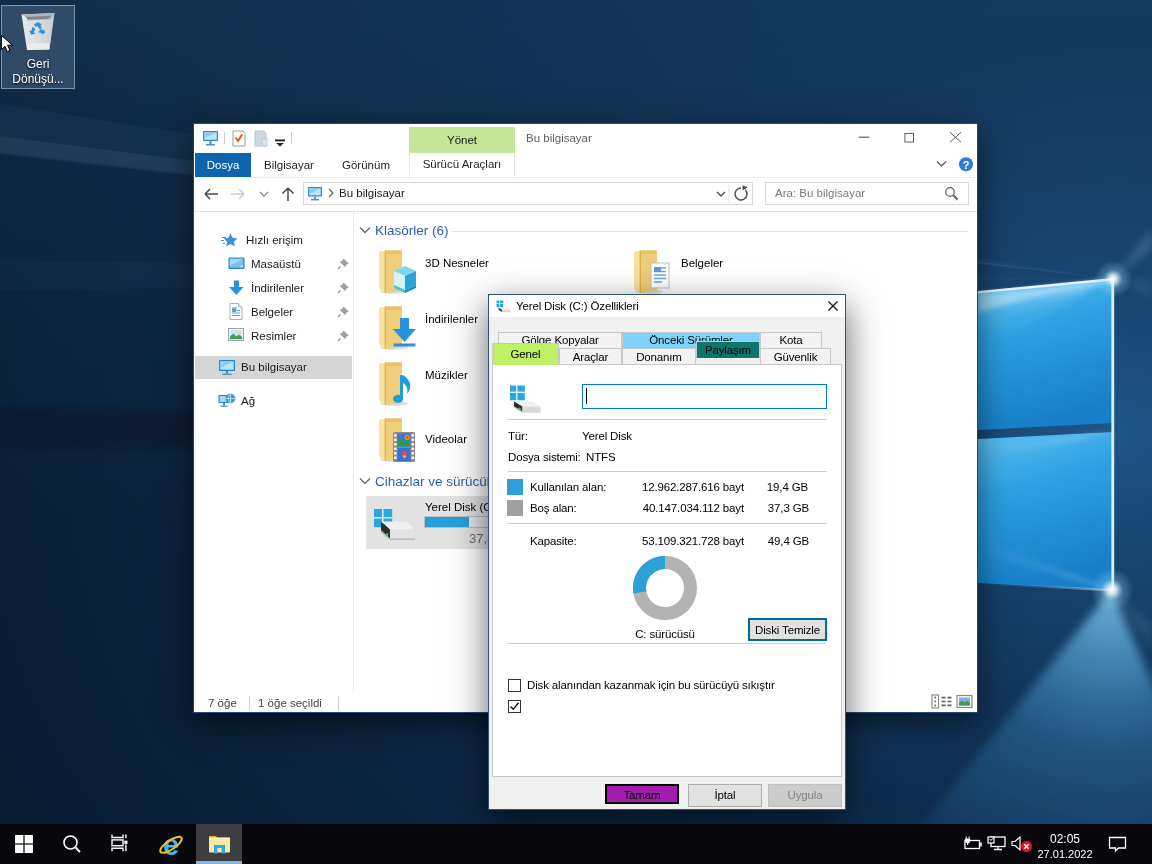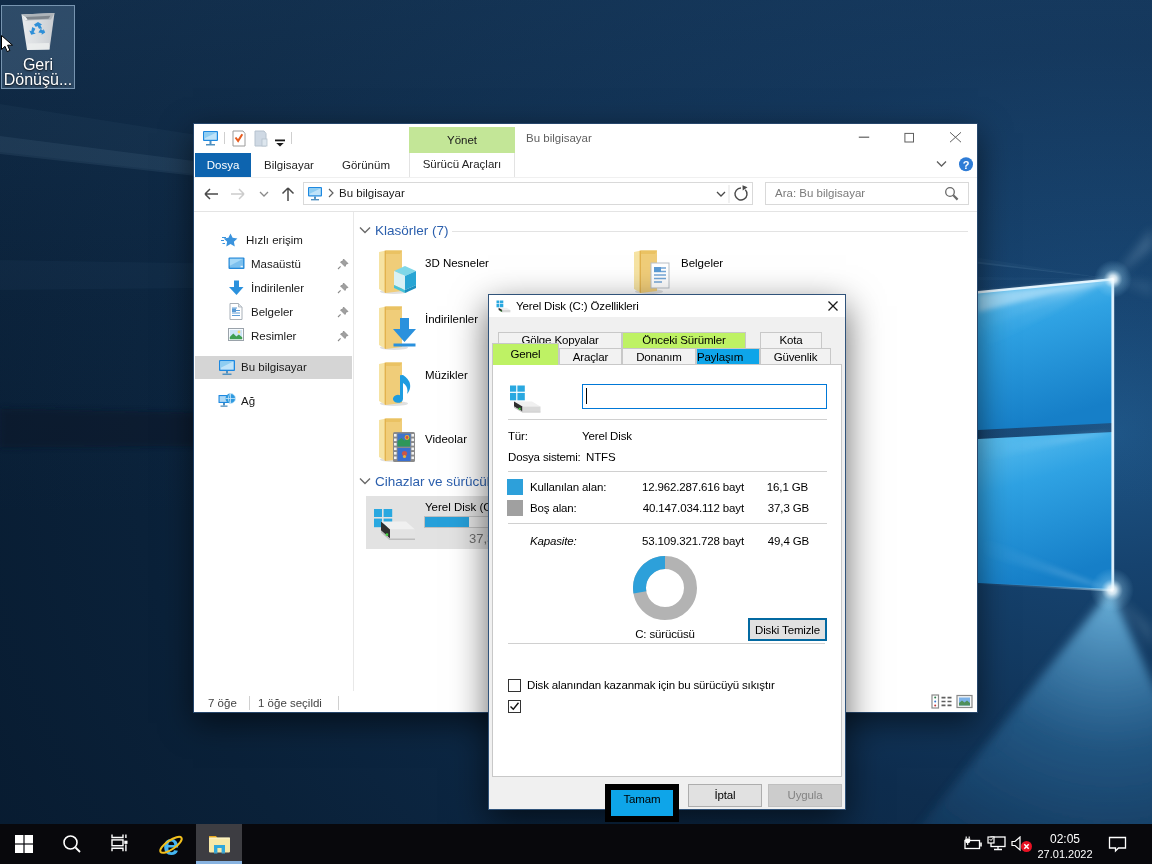--- a/index.html
+++ b/index.html
@@ -115,21 +115,21 @@
  <polygon points="6.5,7 31.5,5.8 29.5,8.8 8.5,9.5" fill="#7e858c"></polygon>
  <polygon points="2.5,4.5 6.5,7 8.5,9.5 6.5,10.5" fill="#eef0f1"></polygon>
  <path d="M8.6,33.5 L30,33 L30.5,39.5 L8,40 Z" fill="#eceeef" opacity="0.85"></path>
  <g fill="#2e8fd8">
   <path d="M15,14.5 l4,-2.5 4,2.5 -1.6,1 1.8,3 -3.2,0.2 -1.5,-2.7 -1.7,1 z"></path>
   <path d="M13.2,17 l3.2,1.8 -1.8,3.4 2.2,1.2 -4.6,1.4 -1.9,-4.2 2,0.6 z"></path>
   <path d="M24.6,19 l1.6,3.6 -3.6,2.2 0.2,-1.9 -3.4,-0.4 2.2,-3.5 2.6,1.4 z"></path>
  </g>
 </svg>
 <div class="abs" style="left:1px;top:57px;width:74px;text-align:center;color:#fff;
-  font-size:16px;line-height:15px;text-shadow:0 1px 2px rgba(0,0,0,0.9);-webkit-font-smoothing:antialiased;transform:translateZ(0);">Geri<br>Dönüşü...</div>
+  font-size:12px;line-height:15px;text-shadow:0 1px 2px rgba(0,0,0,0.9);-webkit-font-smoothing:antialiased;transform:translateZ(0);">Geri<br>Dönüşü...</div>
 <svg class="abs" style="left:1px;top:35px;" width="13" height="19" viewBox="0 0 13 19">
  <polygon points="0.5,0.5 0.5,14.5 4,11.3 6.2,16.6 8.9,15.4 6.6,10.2 11.5,10.2" fill="#fff" stroke="#000" stroke-width="1"></polygon>
 </svg>
 
 <div id="win">
 <svg class="abs" style="left:8px;top:6px;" width="100" height="18" viewBox="0 0 100 18">
  <g>
   <rect x="1" y="1" width="15" height="10" rx="1" fill="#1d88e0"></rect>
   <rect x="2.2" y="2.2" width="12.6" height="7.6" fill="#bfe3f9"></rect>
   <path d="M2.2,2.2 L14.8,2.2 L2.2,8.5 Z" fill="#8ecdf2"></path>
@@ -268,21 +268,21 @@
  <circle cx="12.5" cy="6.5" r="5" fill="#2f9ae0"></circle>
  <path d="M12.5,1.5 a5,5 0 0 1 0,10 a7,7 0 0 1 0,-10 M7.5,6.5 h10 M12.5,1.5 v10" stroke="#cfeafa" stroke-width="0.8" fill="none"></path>
  <rect x="5" y="11" width="2" height="2.5" fill="#4f90c0"></rect>
  <rect x="2.5" y="13.5" width="7" height="1.3" fill="#4f90c0"></rect>
 </svg>
 <div class="abs" style="left:47px;top:271px;">Ağ</div>
 </div>
 <svg class="abs" style="left:359px;top:225px;" width="12" height="10" viewBox="0 0 12 10">
  <path d="M1,2.5 l5,5 5,-5" stroke="#6a6a6a" stroke-width="1.4" fill="none"></path>
   </svg>
-<div class="abs" style="left:375px;top:223px;font-size:13.5px;color:#2b5fad;">Klasörler (7)</div>
+<div class="abs" style="left:375px;top:223px;font-size:13.5px;color:#2b5fad;">Klasörler (6)</div>
 <div class="hr" style="left:452px;top:231px;width:516px;background:#e3e3e3;"></div>
 <svg class="abs" style="left:376px;top:249px;" width="40" height="46" viewBox="0 0 40 46">
  <defs></defs>
  <ellipse cx="18" cy="42.5" rx="14" ry="2.5" fill="#000" opacity="0.12"></ellipse>
  <polygon points="10,1.5 26,1.5 26,42 10,44" fill="#f0cd79"></polygon>
  <polygon points="10,1.5 26,1.5 24,5 10,5" fill="#eac263"></polygon>
  <polygon points="3,3 10,1.5 10,44 3,40" fill="#f6e3a3"></polygon>
  <polygon points="8.6,1.8 10,1.5 10,44 8.6,43.6" fill="#e2b24e"></polygon>
  <g>
  <polygon points="18,22 29,17 40,22 29,27" fill="#7fd7e8"></polygon>
@@ -415,25 +415,25 @@
  <polygon points="2.6,7.8 10.6,7.8 14.4,10 6.4,10" fill="#efefef"></polygon>
  <polygon points="2.6,7.8 6.4,10 6.4,12.3 2.6,10.1" fill="#2f2f2f"></polygon>
  <polygon points="6.4,10 14.4,10 14.4,12.3 6.4,12.3" fill="#d9d9d9"></polygon>
  <rect x="4.6" y="10.6" width="1" height="1" fill="#46d442"></rect>
 </svg>
 <div class="abs" style="left:27px;top:5px;color:#000;">Yerel Disk (C:) Özellikleri</div>
 <svg class="abs" style="left:337px;top:4px;" width="14" height="14" viewBox="0 0 14 14">
  <path d="M2.5,2.5 L11.5,11.5 M11.5,2.5 L2.5,11.5" stroke="#1a1a1a" stroke-width="1.3"></path>
     </svg>
 <div class="abs" style="left:9px;top:37px;width:124px;height:16px;background:#f2f2f2;border:1px solid #c8c8c8;border-bottom:none;box-sizing:border-box;text-align:center;line-height:15px;">Gölge Kopyalar</div>
-<div class="abs" style="left:133px;top:37px;width:124px;height:16px;background:#bef264;border:1px solid #c8c8c8;border-bottom:none;box-sizing:border-box;text-align:center;line-height:15px;">Önceki Sürümler</div>
+<div class="abs" style="left:133px;top:37px;width:138px;height:16px;background:#7dd3fc;border:1px solid #c8c8c8;border-bottom:none;box-sizing:border-box;text-align:center;line-height:15px;">Önceki Sürümler</div>
 <div class="abs" style="left:271px;top:37px;width:62px;height:16px;background:#f2f2f2;border:1px solid #c8c8c8;border-bottom:none;box-sizing:border-box;text-align:center;line-height:15px;">Kota</div>
 <div class="abs" style="left:70px;top:53px;width:63px;height:17px;background:#f2f2f2;border:1px solid #c8c8c8;border-bottom:none;box-sizing:border-box;text-align:center;line-height:16px;">Araçlar</div>
 <div class="abs" style="left:133px;top:53px;width:74px;height:17px;background:#f2f2f2;border:1px solid #c8c8c8;border-bottom:none;box-sizing:border-box;text-align:center;line-height:16px;">Donanım</div>
-<div class="abs" style="left:207px;top:53px;width:64px;height:17px;background:#0ea5e9;border:1px solid #c8c8c8;border-bottom:none;box-sizing:border-box;line-height:16px;">Paylaşım</div>
+<div class="abs" style="left:207px;top:46px;width:64px;height:17px;background:#0f766e;border:1px solid #c8c8c8;border-bottom:none;box-sizing:border-box;text-align:center;line-height:16px;">Paylaşım</div>
 <div class="abs" style="left:271px;top:53px;width:71px;height:17px;background:#f2f2f2;border:1px solid #c8c8c8;border-bottom:none;box-sizing:border-box;text-align:center;line-height:16px;">Güvenlik</div>
 <div class="abs" style="left:3px;top:69px;width:350px;height:413px;background:#fff;border:1px solid #c8c8c8;box-sizing:border-box;"></div>
 <div class="abs" style="left:3px;top:48px;width:67px;height:22px;background:#bef264;border:1px solid #c8c8c8;border-bottom:none;box-sizing:border-box;text-align:center;line-height:20px;">Genel</div>
 <svg class="abs" style="left:19px;top:90px;" width="34" height="28" viewBox="0 0 34 28">
  <g fill="#29a8e0">
         <rect x="2" y="0.5" width="6.2" height="6.2"></rect>
         <rect x="9.4" y="0.5" width="7.4" height="6.2"></rect>
  <rect x="2" y="7.9" width="6.2" height="7.4"></rect>
         <rect x="9.4" y="7.9" width="7.4" height="7.4"></rect>
       </g>
@@ -447,43 +447,43 @@
 <div class="abs" style="left:97px;top:93px;width:1px;height:16px;background:#000;"></div>
 <div class="hr" style="left:19px;top:124px;width:319px;background:#d0d0d0;"></div>
 <div class="abs" style="left:19px;top:135px;">Tür:</div>
 <div class="abs" style="left:93px;top:135px;">Yerel Disk</div>
 <div class="abs" style="left:19px;top:156px;">Dosya sistemi:</div>
 <div class="abs" style="left:97px;top:156px;">NTFS</div>
 <div class="hr" style="left:19px;top:176px;width:319px;background:#d0d0d0;"></div>
 <div class="abs" style="left:18px;top:184px;width:16px;height:16px;background:#2da0da;"></div>
 <div class="abs" style="left:41px;top:186px;">Kullanılan alan:</div>
 <div class="abs" style="left:130px;top:186px;width:125px;text-align:right;">12.962.287.616 bayt</div>
-<div class="abs" style="left:249px;top:186px;width:70px;text-align:right;">16,1 GB</div>
+<div class="abs" style="left:249px;top:186px;width:70px;text-align:right;">19,4 GB</div>
 <div class="abs" style="left:18px;top:205px;width:16px;height:16px;background:#a0a0a0;"></div>
 <div class="abs" style="left:41px;top:207px;">Boş alan:</div>
 <div class="abs" style="left:130px;top:207px;width:125px;text-align:right;">40.147.034.112 bayt</div>
 <div class="abs" style="left:250px;top:207px;width:70px;text-align:right;">37,3 GB</div>
 <div class="hr" style="left:19px;top:228px;width:319px;background:#d0d0d0;"></div>
-<div class="abs" style="left:41px;top:240px;font-style:italic;">Kapasite:</div>
+<div class="abs" style="left:41px;top:240px;">Kapasite:</div>
 <div class="abs" style="left:130px;top:240px;width:125px;text-align:right;">53.109.321.728 bayt</div>
 <div class="abs" style="left:250px;top:240px;width:70px;text-align:right;">49,4 GB</div>
 <svg class="abs" style="left:143px;top:260px;" width="66" height="66" viewBox="0 0 66 66">
  <circle cx="33" cy="33" r="25.5" fill="none" stroke="#b3b3b3" stroke-width="13"></circle>
  <path d="M33,7.5 A25.5,25.5 0 0 0 7.9,37.4" fill="none" stroke="#2da0da" stroke-width="13"></path>
 </svg>
 <div class="abs" style="left:116px;top:333px;width:120px;text-align:center;">C: sürücüsü</div>
 <div class="abs" style="left:259px;top:323px;width:79px;height:23px;background:#e1e1e1;border:2px solid #0369a1;box-sizing:border-box;text-align:center;line-height:21px;">Diski Temizle</div>
 <div class="hr" style="left:19px;top:348px;width:317px;background:#d0d0d0;"></div>
 <div class="abs" style="left:19px;top:384px;width:13px;height:13px;background:#fff;border:1px solid #333;box-sizing:border-box;"></div>
 <div class="abs" style="left:38px;top:384px;">Disk alanından kazanmak için bu sürücüyü sıkıştır</div>
 <div class="abs" style="left:19px;top:405px;width:13px;height:13px;background:#fff;border:1px solid #333;box-sizing:border-box;"></div>
 <svg class="abs" style="left:20px;top:406px;" width="11" height="11" viewBox="0 0 11 11">
  <path d="M1.5,5.5 l2.8,2.8 L9.5,1.8" stroke="#111" stroke-width="1.4" fill="none"></path>
     </svg>
-<div class="abs" style="left:116px;top:489px;width:74px;height:38px;background:#0ea5e9;border:6px solid #000000;box-sizing:border-box;text-align:center;line-height:19px;">Tamam</div>
+<div class="abs" style="left:116px;top:489px;width:74px;height:20px;background:#a21caf;border:2px solid #000000;box-sizing:border-box;text-align:center;line-height:19px;">Tamam</div>
 <div class="abs" style="left:199px;top:489px;width:74px;height:23px;background:#e1e1e1;border:1px solid #adadad;box-sizing:border-box;text-align:center;line-height:21px;">İptal</div>
 <div class="abs" style="left:279px;top:489px;width:74px;height:23px;background:#cccccc;border:1px solid #bfbfbf;box-sizing:border-box;text-align:center;line-height:21px;color:#838383;">Uygula</div>
 </div>
 <div id="tb">
 <svg class="abs" style="left:15px;top:11px;" width="18" height="18" viewBox="0 0 18 18">
  <g fill="#fff">
         <rect x="0" y="0" width="8.4" height="8.4"></rect>
         <rect x="9.6" y="0" width="8.4" height="8.4"></rect>
  <rect x="0" y="9.6" width="8.4" height="8.4"></rect>
         <rect x="9.6" y="9.6" width="8.4" height="8.4"></rect>

